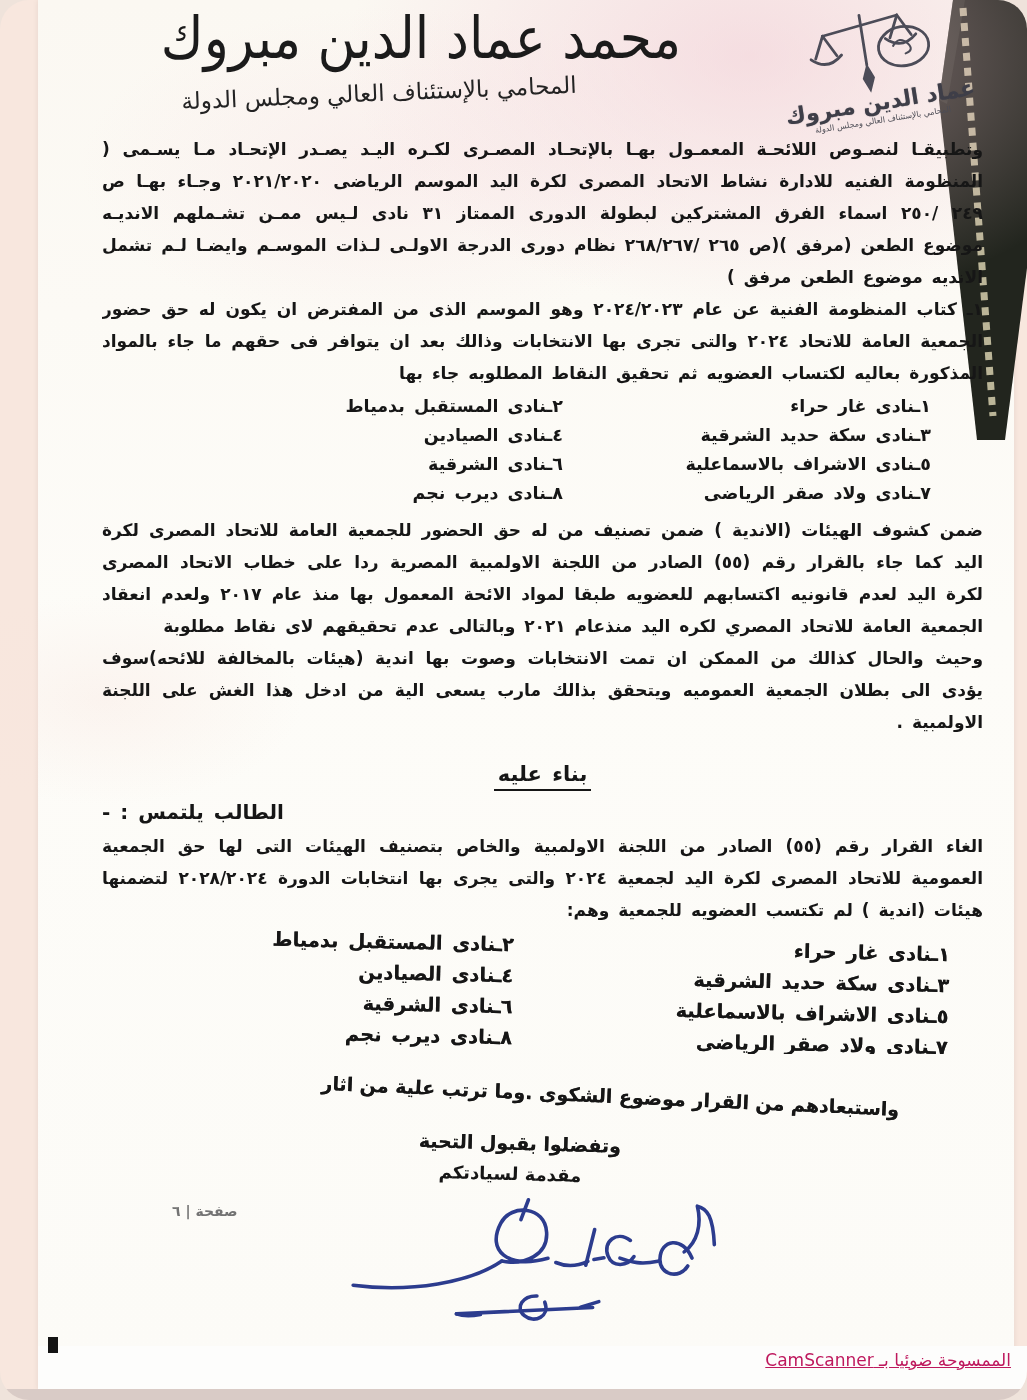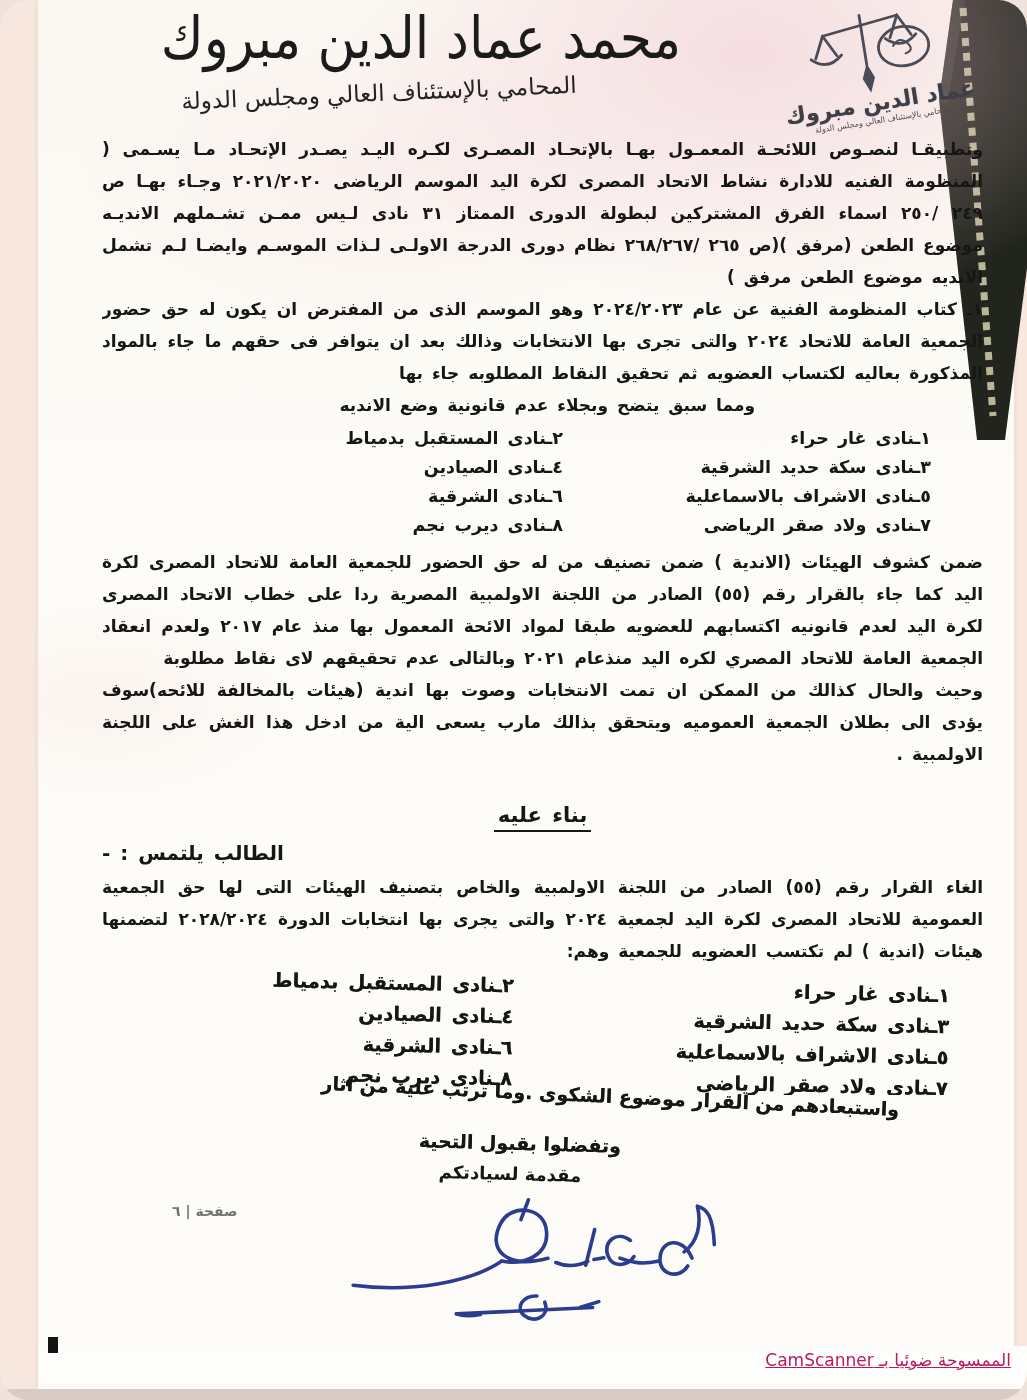--- a/index.html
+++ b/index.html
@@ -70,21 +70,21 @@
   }
   .para{margin:0;text-align:justify;}
   .lead-line{margin:0 228px 0 0;white-space:nowrap;text-align:right;}
   .clubs{display:grid;grid-template-columns:368px 1fr;row-gap:0;margin:3px 52px 6px 0;}
   .clubs .club{white-space:nowrap;line-height:29px;font-size:17.5px;}
   .clubs2-wrap{transform:rotate(1.3deg);margin-top:4px;}
   .clubs2{display:grid;grid-template-columns:436px 1fr;margin:0 34px 0 0;}
   .clubs2 .club{white-space:nowrap;line-height:31px;font-size:19.5px;font-weight:700;
     text-shadow:0 0 .6px rgba(0,0,0,.7);}
   .heading-based{
-    text-align:center;margin:29px 0 6px 0;font-size:21px;
+    text-align:center;margin:20px 0 6px 0;font-size:21px;
   }
   .heading-based span{border-bottom:2.5px solid #161616;padding:0 4px 3px 4px;}
   .petitioner{margin:4px 46px 2px 0;font-size:20px;white-space:nowrap;text-align:left;}
 
   
   .exclude-line{
     position:absolute;top:1098px;right:128px;direction:rtl;
     font-size:19px;font-weight:700;color:#161616;white-space:nowrap;
     transform:rotate(2.6deg);transform-origin:right center;
     text-shadow:0 0 .6px rgba(0,0,0,.7);
@@ -143,21 +143,20 @@
         <path d="M72,64 l5,12 l-5,12 l-5,-12 z" fill="#4c4c58"></path>
       </g>
     </svg>
     <div class="logo-name">عماد الدين مبروك</div>
     <div class="logo-tag">المحامي بالإستئناف العالي ومجلس الدولة</div>
   </div>
 
   <div class="content">
     <p class="para">وتطبيقـا لنصـوص اللائحـة المعمـول بهـا بالإتحـاد المصـرى لكـره اليـد يصـدر الإتحـاد مـا يسـمى ( المنظومة الفنيه للادارة نشاط الاتحاد المصرى لكرة اليد الموسم الرياضى ٢٠٢١/٢٠٢٠ وجـاء بهـا ص ٢٤٩ /٢٥٠ اسماء الفرق المشتركين لبطولة الدورى الممتاز ٣١ نادى لـيس ممـن تشـملهم الانديـه موضوع الطعن (مرفق )(ص ٢٦٥ /٢٦٨/٢٦٧ نظام دورى الدرجة الاولـى لـذات الموسـم وايضـا لـم تشمل الانديه موضوع الطعن مرفق )</p>
     <p class="para">١ـ كتاب المنظومة الفنية عن عام ٢٠٢٤/٢٠٢٣ وهو الموسم الذى من المفترض ان يكون له حق حضور الجمعية العامة للاتحاد ٢٠٢٤ والتى تجرى بها الانتخابات وذالك بعد ان يتوافر فى حقهم ما جاء بالمواد المذكورة بعاليه لكتساب العضويه ثم تحقيق النقاط المطلوبه جاء بها</p>
-    <p class="para lead-line">ومما سبق يتضح وبجلاء عدم قانونية وضع الانديه</p>
 
     <div class="clubs">
       <div class="club">١ـنادى غار حراء</div>
       <div class="club">٢ـنادى المستقبل بدمياط</div>
       <div class="club">٣ـنادى سكة حديد الشرقية</div>
       <div class="club">٤ـنادى الصيادين</div>
       <div class="club">٥ـنادى الاشراف بالاسماعلية</div>
       <div class="club">٦ـنادى الشرقية</div>
       <div class="club">٧ـنادى ولاد صقر الرياضى</div>
       <div class="club">٨ـنادى ديرب نجم</div>

